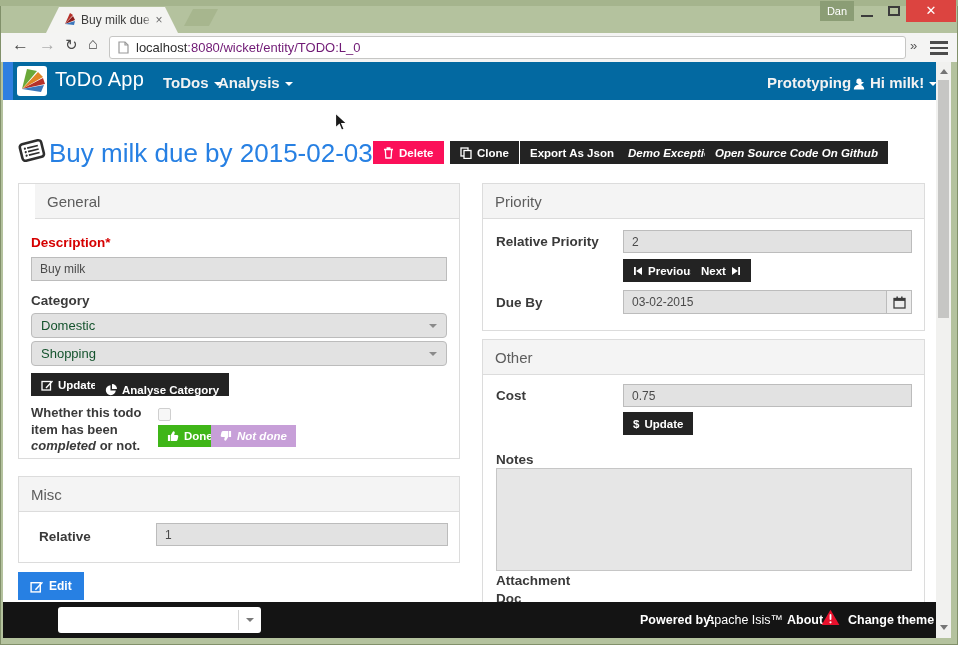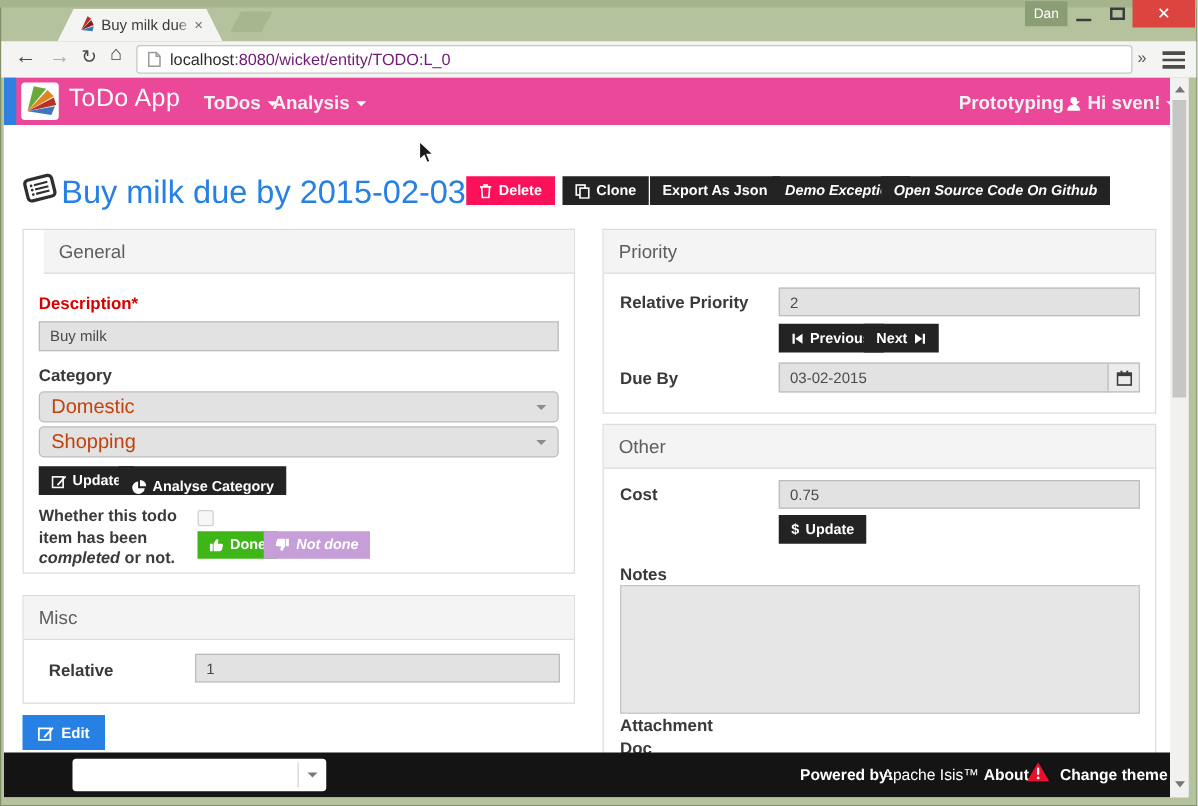--- a/index.html
+++ b/index.html
@@ -37,21 +37,21 @@
   .addr-host { color:#2d2d2d; }
   .addr-path { color:#701a75; }
   .tb-more { position:absolute; left:909px; top:5px; font-size:13px; color:#555; }
   .tb-burger { position:absolute; left:929px; top:8px; display:flex; flex-direction:column; gap:3px; }
   .tb-burger span { width:18px; height:2.5px; background:#4c4c4c; }
 
   
   .viewport { position:absolute; left:3px; top:62px; width:933px; height:576px; background:#fff; overflow:hidden; }
   .accent-strip { position:absolute; left:0; top:0; width:10px; height:38px; background:#2f7fe0; }
 
-  .navbar { position:absolute; left:0; top:0; width:933px; height:38px; background:#ec4899; }
+  .navbar { position:absolute; left:0; top:0; width:933px; height:38px; background:#0369a1; }
   .logo-box { position:absolute; left:14px; top:4px; width:30px; height:30px; background:#fff; border-radius:3px; }
   .brand { position:absolute; left:52px; top:6px; font-size:20px; color:#fff; letter-spacing:.3px; }
   .nav-item { position:absolute; top:12px; font-size:15px; font-weight:bold; color:#f2f2f2; white-space:nowrap; }
   .caret-d { display:inline-block; width:0; height:0; border-left:4px solid transparent; border-right:4px solid transparent;
              border-top:4px solid #fff; margin-left:5px; vertical-align:middle; }
   .nav-todos { left:160px; } .nav-analysis { left:215px; }
   .nav-prototyping { left:764px; } .nav-user { left:850px; }
   .nav-user svg { vertical-align:-2px; margin-right:5px; }
 
   .title-icon { position:absolute; left:14px; top:74px; }
@@ -68,21 +68,21 @@
               line-height:35px; padding-left:12px; }
   .p-general { left:15px; top:121px; width:442px; height:276px;padding-left:16px; }
   .p-misc { left:15px; top:414px; width:442px; height:87px; }
   .p-priority { left:479px; top:121px; width:443px; height:148px; }
   .p-other { left:479px; top:277px; width:443px; height:268px; }
 
   .lbl { position:absolute; font-size:13.5px; font-weight:bold; color:#3a3a3a; white-space:nowrap; }
   .lbl.red { color:#d50000; }
   .fld { position:absolute; background:#e2e2e2; border:1px solid #bcbcbc; font-family:"Liberation Sans",sans-serif;
          font-size:12px; color:#4a4a4a; padding:0 8px; }
-  .selbox { position:absolute; background:#e2e2e2; border:1px solid #bcbcbc; border-radius:4px; font-size:16px; color:#c2410c;
+  .selbox { position:absolute; background:#e2e2e2; border:1px solid #bcbcbc; border-radius:4px; font-size:13px; color:#14532d;
             display:flex; align-items:center; padding:0 9px; }
   .selbox .sc { position:absolute; right:9px; top:50%; margin-top:-2px; width:0; height:0;
                 border-left:4px solid transparent; border-right:4px solid transparent; border-top:4px solid #8a8a8a; }
   .dbtn { position:absolute; height:23px; display:inline-flex; align-items:center; gap:5px; background:#232323; color:#fff;
           font-size:11.5px; font-weight:bold; padding:0 10px; white-space:nowrap; }
   .checkbox { position:absolute; width:13px; height:13px; background:#f7f7f7; border:1px solid #cfcfcf; border-radius:2px; }
   .btn-done { position:absolute; height:22px; background:#3fb618; color:#fff; font-size:11.5px; font-weight:bold;
               display:inline-flex; align-items:center; gap:5px; padding:0 9px; }
   .btn-notdone { position:absolute; height:22px; background:#c79fd8; color:#fff; font-size:11.5px; font-weight:bold;
                  font-style:italic; display:inline-flex; align-items:center; gap:5px; padding:0 9px; }
@@ -173,21 +173,21 @@
         </svg>
       </div>
       <span class="brand">ToDo App</span>
       <span class="nav-item nav-todos"><span>ToDos</span><i class="caret-d"></i></span>
       <span class="nav-item nav-analysis"><span>Analysis</span><i class="caret-d"></i></span>
       <span class="nav-item nav-prototyping"><span>Prototyping</span><i class="caret-d"></i></span>
       <span class="nav-item nav-user">
         <svg width="12" height="12" viewBox="0 0 12 12">
           <circle cx="6" cy="3.1" r="2.6" fill="#fff"></circle>
           <path d="M.8 11.5c0-3 2.3-4.7 5.2-4.7s5.2 1.7 5.2 4.7z" fill="#fff"></path>
-        </svg><span>Hi sven!</span><i class="caret-d"></i>
+        </svg><span>Hi milk!</span><i class="caret-d"></i>
       </span>
     </div>
     <div class="accent-strip"></div>
 
     <svg class="title-icon" width="30" height="30" viewBox="0 0 30 30">
       <g transform="rotate(-14 15 15)">
         <rect x="4" y="6" width="22" height="17" rx="3" fill="#fff" stroke="#2e2e2e" stroke-width="2.6"></rect>
         <circle cx="8.7" cy="11" r="1.1" fill="#2e2e2e"></circle>
           <rect x="11" y="10.2" width="11" height="1.7" fill="#2e2e2e"></rect>
         <circle cx="8.7" cy="14.6" r="1.1" fill="#2e2e2e"></circle>

